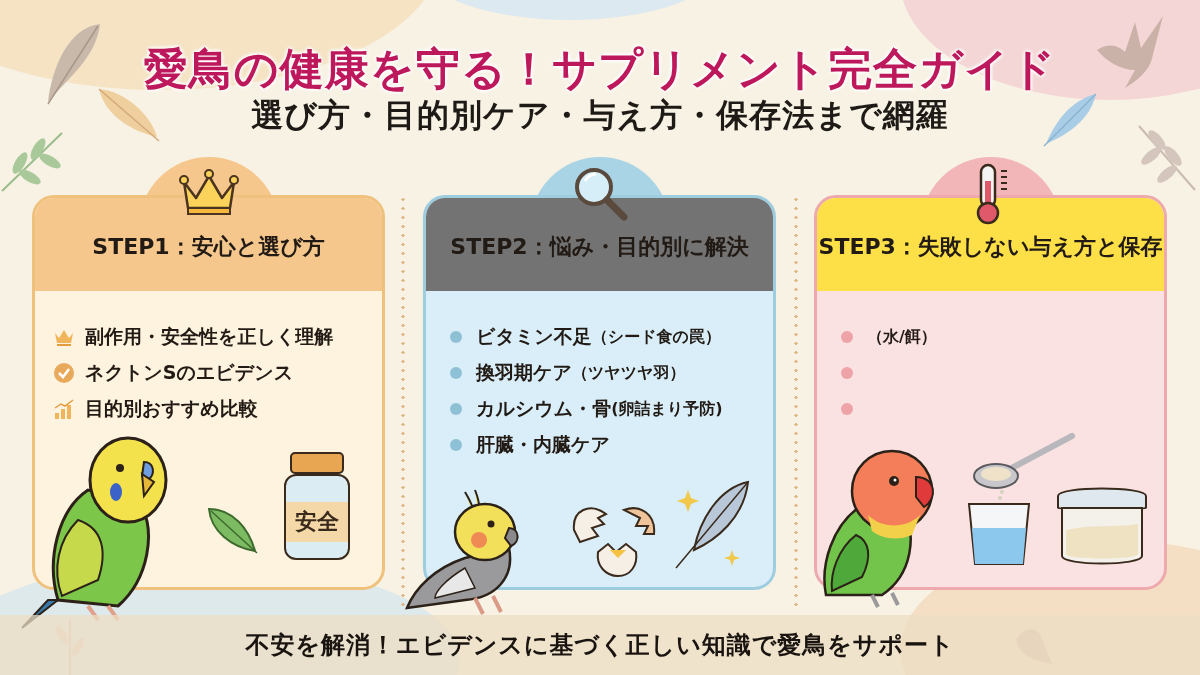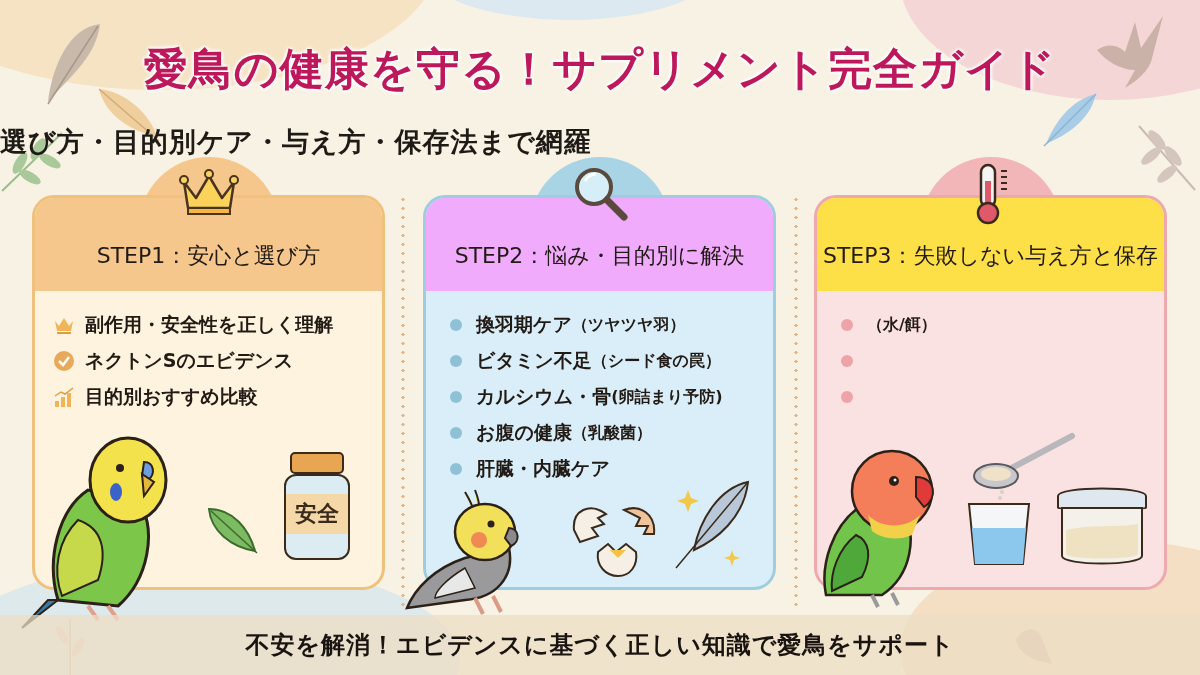--- a/index.html
+++ b/index.html
@@ -17,44 +17,44 @@
   .blob-bl { left: -60px; top: 560px; width: 520px; height: 200px; background: #d7e6ec; opacity: .8; }
   .blob-br { left: 900px; top: 540px; width: 420px; height: 220px; background: #f3dcc0; opacity: .9; }
 
   .title {
     position: absolute; left: 0; top: 40px; width: 1200px; text-align: center;
     font-size: 44px; font-weight: bold; color: #be185d;
     text-shadow: 0 0 4px #fff, 0 0 4px #fff, 0 0 4px #fff;
     letter-spacing: 1px;
   }
   .subtitle {
-    position: absolute; left: 0; top: 124px; width: 1200px; 
-    font-size: 27px; font-weight: bold; color: #1e1a16; letter-spacing: 1px;
+    position: absolute; left: 0; top: 94px; width: 1200px; text-align: center;
+    font-size: 32px; font-weight: bold; color: #1e1a16; letter-spacing: 1px;
   }
 
   .card {
     position: absolute; top: 195px; width: 353px; height: 395px;
     border-radius: 22px; border: 3px solid; overflow: hidden;
   }
   .card-head {
     height: 93px; display: flex; align-items: flex-end; justify-content: center;
-    padding-bottom: 20px; font-size: 22px; font-weight: normal; color: #221a14;
-  }
-  .card-body { padding: 16px 18px 0 18px; }
+    padding-bottom: 29px; font-size: 22px; font-weight: bold; color: #221a14;
+  }
+  .card-body { padding: 28px 18px 0 18px; }
   .tab {
     position: absolute; top: 157px; width: 140px; height: 80px;
     border-radius: 70px 70px 0 0;
   }
   .tab-icon { position: absolute; }
 
   .c1 { left: 32px; border-color: #efc17d; background: #fdf3de; }
   .c1 .card-head { background: #f6c78c; }
   .t1 { left: 139px; background: #f6c78c; }
   .c2 { left: 423px; border-color: #9fcde0; background: #d9eef8; }
-  .c2 .card-head { background: #f0abfc; }
+  .c2 .card-head { background: #737373; }
   .t2 { left: 530px; background: #a9d4e6; }
   .c3 { left: 814px; border-color: #eda9ae; background: #fbe2e2; }
   .c3 .card-head { background: #fde047; }
   .t3 { left: 921px; background: #f2b5b8; }
 
   .item { display: flex; align-items: center; height: 36px; font-size: 19px; font-weight: bold; color: #221a14; white-space: nowrap; }
   .item .bullet { width: 12px; height: 12px; border-radius: 50%; margin: 0 14px 0 6px; flex: none; }
   .c2 .bullet { background: #8fc1d6; }
   .c3 .bullet { background: #eda3a8; }
   .item .ico { width: 22px; height: 22px; margin-right: 10px; flex: none; }
@@ -167,46 +167,41 @@
   <ellipse cx="98" cy="62" rx="6" ry="9" fill="#3a62c8"></ellipse>
   <path d="M70 176 L80 190 M90 176 L100 190" stroke="#e1a08a" stroke-width="4"></path>
 </svg>
 <svg class="art" style="left:205px;top:505px" width="55" height="50" viewBox="0 0 55 50">
   <path d="M4 4 C28 4 44 24 50 46 C26 42 6 26 4 4Z" fill="#7dbb63" stroke="#3d6b2e" stroke-width="2"></path>
   <path d="M6 6 L52 48" stroke="#3d6b2e" stroke-width="1.5"></path>
 </svg>
 <div class="art" style="left:282px;top:452px;width:70px;height:110px">
   <div style="position:absolute;left:8px;top:0;width:54px;height:22px;background:#e8a652;border:2px solid #3a2a1c;border-radius:5px"></div>
   <div style="position:absolute;left:2px;top:22px;width:66px;height:86px;background:#dcecf3;border:2px solid #3a2a1c;border-radius:12px"></div>
-  <div style="position:absolute;left:4px;top:42px;width:62px;height:40px;background:#f4d8a8;display:flex;align-items:center;justify-content:center;font-size:22px;font-weight:bold;color:#3a2a1c">安全</div>
+  <div style="position:absolute;left:4px;top:50px;width:62px;height:40px;background:#f4d8a8;display:flex;align-items:center;justify-content:center;font-size:22px;font-weight:bold;color:#3a2a1c">安全</div>
 </div>
 
 <div class="tab t2"></div>
 <div class="card c2">
   <div class="card-head">STEP2：悩み・目的別に解決</div>
   <div class="card-body">
     <div class="item">
         <span class="bullet"></span>
+        <span>ビタミン不足</span>
+        <span class="paren">（シード食の罠）</span>
+      </div>
+    <div class="item">
+        <span class="bullet"></span>
         <span>換羽期ケア</span>
         <span class="paren">（ツヤツヤ羽）</span>
       </div>
     <div class="item">
         <span class="bullet"></span>
-        <span>ビタミン不足</span>
-        <span class="paren">（シード食の罠）</span>
-      </div>
-    <div class="item">
-        <span class="bullet"></span>
         <span>カルシウム・骨</span>
         <span class="paren">(卵詰まり予防)</span>
-      </div>
-    <div class="item">
-        <span class="bullet"></span>
-        <span>お腹の健康</span>
-        <span class="paren">（乳酸菌）</span>
       </div>
     <div class="item">
         <span class="bullet"></span>
         <span>肝臓・内臓ケア</span>
       </div>
   </div>
 </div>
 <svg class="tab-icon" style="left:570px;top:163px" width="60" height="60" viewBox="0 0 60 60">
   <circle cx="24" cy="24" r="17" fill="#d6eef8" stroke="#5a4a3e" stroke-width="4"></circle>
   <path d="M15 18 C18 13 22 11 26 11" stroke="#fff" stroke-width="3" fill="none"></path>

